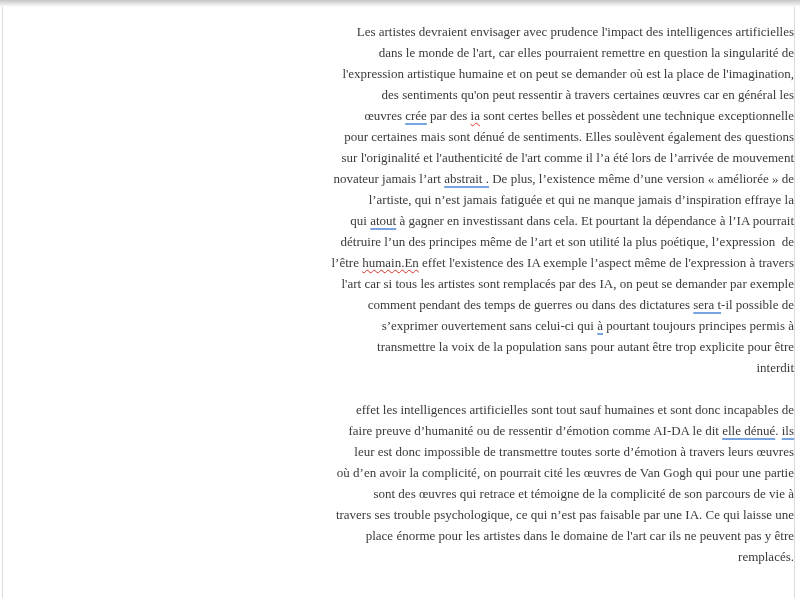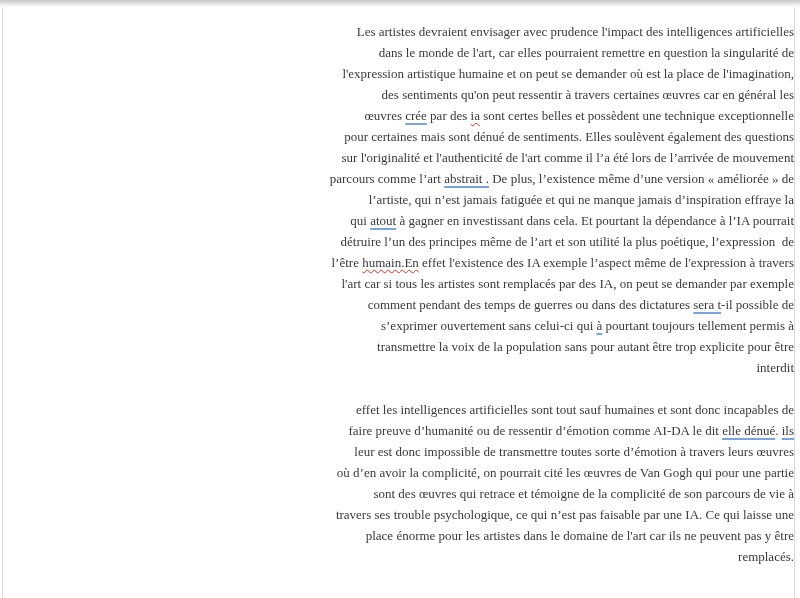--- a/index.html
+++ b/index.html
@@ -51,28 +51,28 @@
 <div class="page">
   <div class="doc-text">
       <div class="paragraph">
         <div class="line"><span>Les artistes devraient envisager avec prudence l'impact des intelligences artificielles</span></div>
         <div class="line"><span>dans le monde de l'art, car elles pourraient remettre en question la singularité de</span></div>
         <div class="line"><span>l'expression artistique humaine et on peut se demander où est la place de l'imagination,</span></div>
         <div class="line"><span>des sentiments qu'on peut ressentir à travers certaines œuvres car en général les</span></div>
         <div class="line"><span>œuvres </span><span class="mark-grammar">crée</span><span> par des </span><span class="mark-spelling">ia</span><span> sont certes belles et possèdent une technique exceptionnelle</span></div>
         <div class="line"><span>pour certaines mais sont dénué de sentiments. Elles soulèvent également des questions</span></div>
         <div class="line"><span>sur l'originalité et l'authenticité de l'art comme il l’a été lors de l’arrivée de mouvement</span></div>
-        <div class="line"><span>parcours comme l’art </span><span class="mark-grammar">abstrait .</span><span> De plus, l’existence même d’une version « améliorée » de</span></div>
+        <div class="line"><span>novateur jamais l’art </span><span class="mark-grammar">abstrait .</span><span> De plus, l’existence même d’une version « améliorée » de</span></div>
         <div class="line"><span>l’artiste, qui n’est jamais fatiguée et qui ne manque jamais d’inspiration effraye la</span></div>
         <div class="line"><span>qui </span><span class="mark-grammar">atout</span><span> à gagner en investissant dans cela. Et pourtant la dépendance à l’IA pourrait</span></div>
         <div class="line"><span>détruire l’un des principes même de l’art et son utilité la plus poétique, l’expression  de</span></div>
         <div class="line"><span>l’être </span><span class="mark-spelling">humain.En</span><span> effet l'existence des IA exemple l’aspect même de l'expression à travers</span></div>
         <div class="line"><span>l'art car si tous les artistes sont remplacés par des IA, on peut se demander par exemple</span></div>
         <div class="line"><span>comment pendant des temps de guerres ou dans des dictatures </span><span class="mark-grammar">sera t</span><span>-il possible de</span></div>
-        <div class="line"><span>s’exprimer ouvertement sans celui-ci qui </span><span class="mark-grammar">à</span><span> pourtant toujours tellement permis à</span></div>
+        <div class="line"><span>s’exprimer ouvertement sans celui-ci qui </span><span class="mark-grammar">à</span><span> pourtant toujours principes permis à</span></div>
         <div class="line"><span>transmettre la voix de la population sans pour autant être trop explicite pour être</span></div>
         <div class="line"><span>interdit</span></div>
       </div>
       <div class="paragraph">
         <div class="line"><span>effet les intelligences artificielles sont tout sauf humaines et sont donc incapables de</span></div>
         <div class="line"><span>faire preuve d’humanité ou de ressentir d’émotion comme AI-DA le dit </span><span class="mark-grammar">elle dénué</span><span>. </span><span class="mark-grammar">ils</span></div>
         <div class="line"><span>leur est donc impossible de transmettre toutes sorte d’émotion à travers leurs œuvres</span></div>
         <div class="line"><span>où d’en avoir la complicité, on pourrait cité les œuvres de Van Gogh qui pour une partie</span></div>
         <div class="line"><span>sont des œuvres qui retrace et témoigne de la complicité de son parcours de vie à</span></div>
         <div class="line"><span>travers ses trouble psychologique, ce qui n’est pas faisable par une IA. Ce qui laisse une</span></div>

